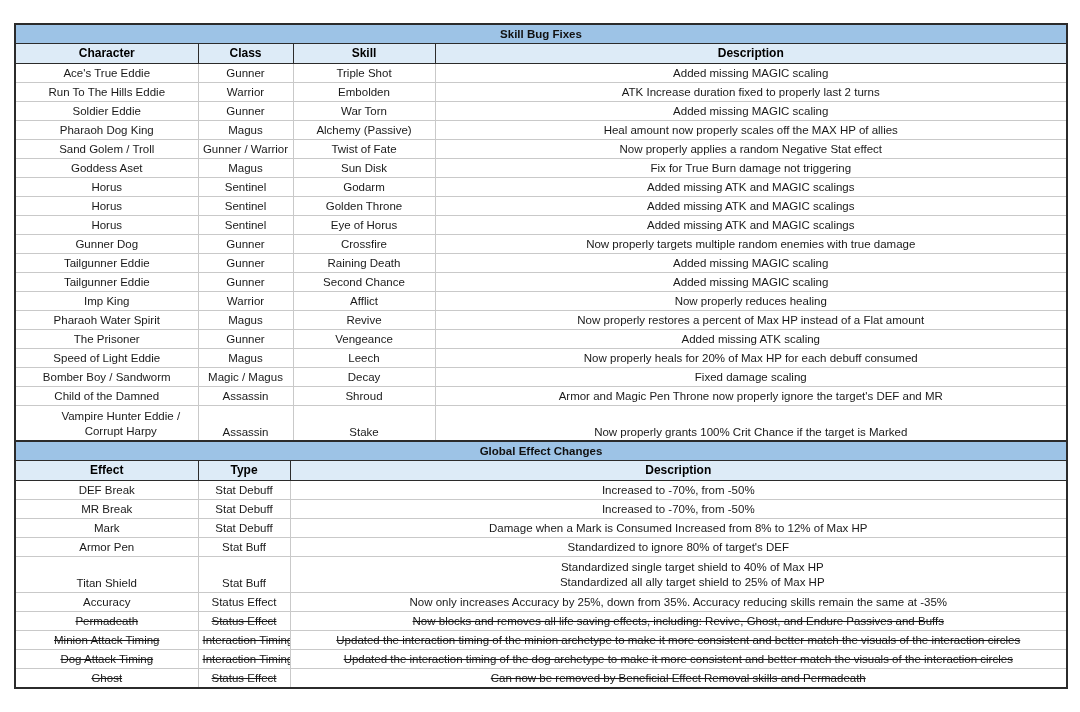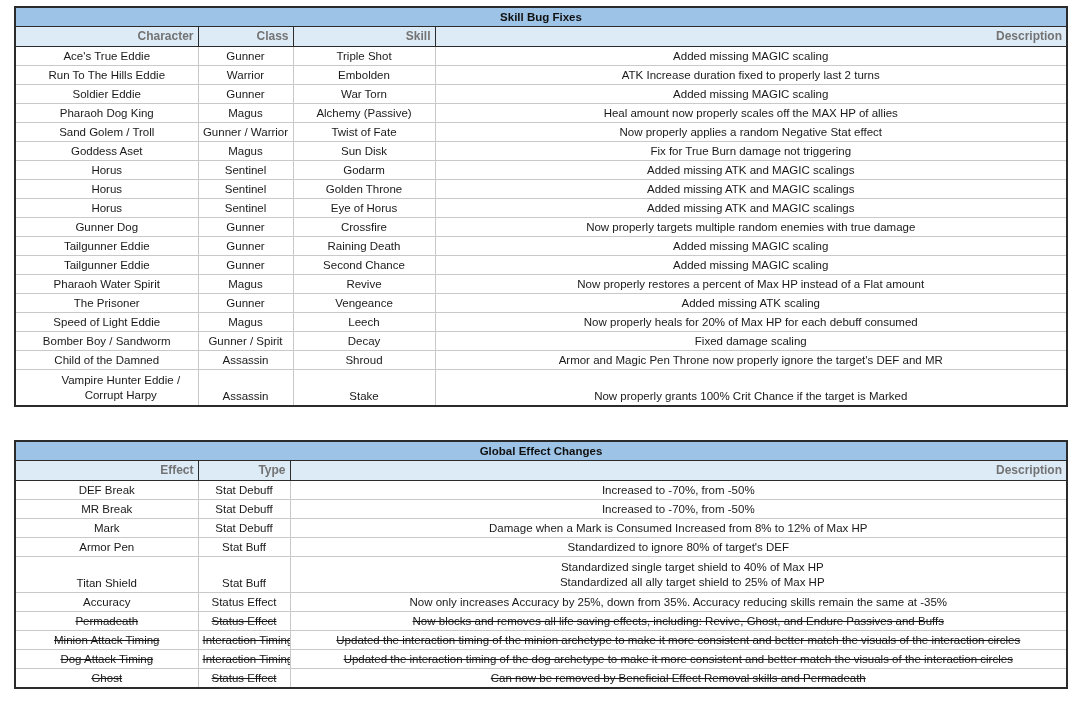--- a/index.html
+++ b/index.html
@@ -23,21 +23,21 @@
   }
 
   .sheet-table {
     position: absolute;
     border-collapse: collapse;
     table-layout: fixed;
     background: #ffffff;
     border: 2px solid #2b2b2b;
   }
 
-  #table-skill-bug-fixes { left: 14px; top: 6px; width: 1052px; }
+  #table-skill-bug-fixes { left: 14px; top: 23px; width: 1052px; }
   #table-global-effect-changes { left: 14px; top: 440px; width: 1052px; }
 
   .sheet-table td, .sheet-table th {
     border: 1px solid #c9c9c9;
     padding: 0 4px;
     font-size: 11.5px;
     line-height: 1.25;
     text-align: center;
     vertical-align: middle;
     font-weight: normal;
@@ -59,22 +59,21 @@
     color: #111111;
   }
 
   
   tr.header-row th {
     background: #ddebf7;
     font-weight: bold;
     font-size: 12px;
     height: 19px;
     border: 1px solid #2b2b2b;
-    color: #737373;
-    text-align: right;
+    color: #000000;
   }
 
   tr.data-row td { height: 18px; }
 
   
   #table-skill-bug-fixes col.c-character { width: 183px; }
   #table-skill-bug-fixes col.c-class     { width: 95px; }
   #table-skill-bug-fixes col.c-skill     { width: 142px; }
   #table-skill-bug-fixes col.c-desc      { width: 632px; }
 
@@ -182,40 +181,46 @@
           <td class="txt-normal">Raining Death</td>
           <td class="txt-normal">Added missing MAGIC scaling</td>
         </tr>
         <tr class="data-row">
           <td class="txt-normal">Tailgunner Eddie</td>
           <td class="txt-normal">Gunner</td>
           <td class="txt-normal">Second Chance</td>
           <td class="txt-normal">Added missing MAGIC scaling</td>
         </tr>
         <tr class="data-row">
+          <td class="txt-normal">Imp King</td>
+          <td class="txt-normal">Warrior</td>
+          <td class="txt-normal">Afflict</td>
+          <td class="txt-normal">Now properly reduces healing</td>
+        </tr>
+        <tr class="data-row">
           <td class="txt-blue">Pharaoh Water Spirit</td>
           <td class="txt-blue">Magus</td>
           <td class="txt-blue">Revive</td>
           <td class="txt-blue">Now properly restores a percent of Max HP instead of a Flat amount</td>
         </tr>
         <tr class="data-row">
           <td class="txt-blue">The Prisoner</td>
           <td class="txt-blue">Gunner</td>
           <td class="txt-blue">Vengeance</td>
           <td class="txt-blue">Added missing ATK scaling</td>
         </tr>
         <tr class="data-row">
           <td class="txt-blue">Speed of Light Eddie</td>
           <td class="txt-blue">Magus</td>
           <td class="txt-blue">Leech</td>
           <td class="txt-blue">Now properly heals for 20% of Max HP for each debuff consumed</td>
         </tr>
         <tr class="data-row">
           <td class="txt-blue">Bomber Boy / Sandworm</td>
-          <td class="txt-blue">Gunner / Spirit</td>
+          <td class="txt-blue">Magic / Magus</td>
           <td class="txt-blue">Decay</td>
           <td class="txt-blue">Fixed damage scaling</td>
         </tr>
         <tr class="data-row">
           <td class="txt-blue">Child of the Damned</td>
           <td class="txt-blue">Assassin</td>
           <td class="txt-blue">Shroud</td>
           <td class="txt-blue">Armor and Magic Pen Throne now properly ignore the target's DEF and MR</td>
         </tr>
         <tr class="data-row tall-row">

